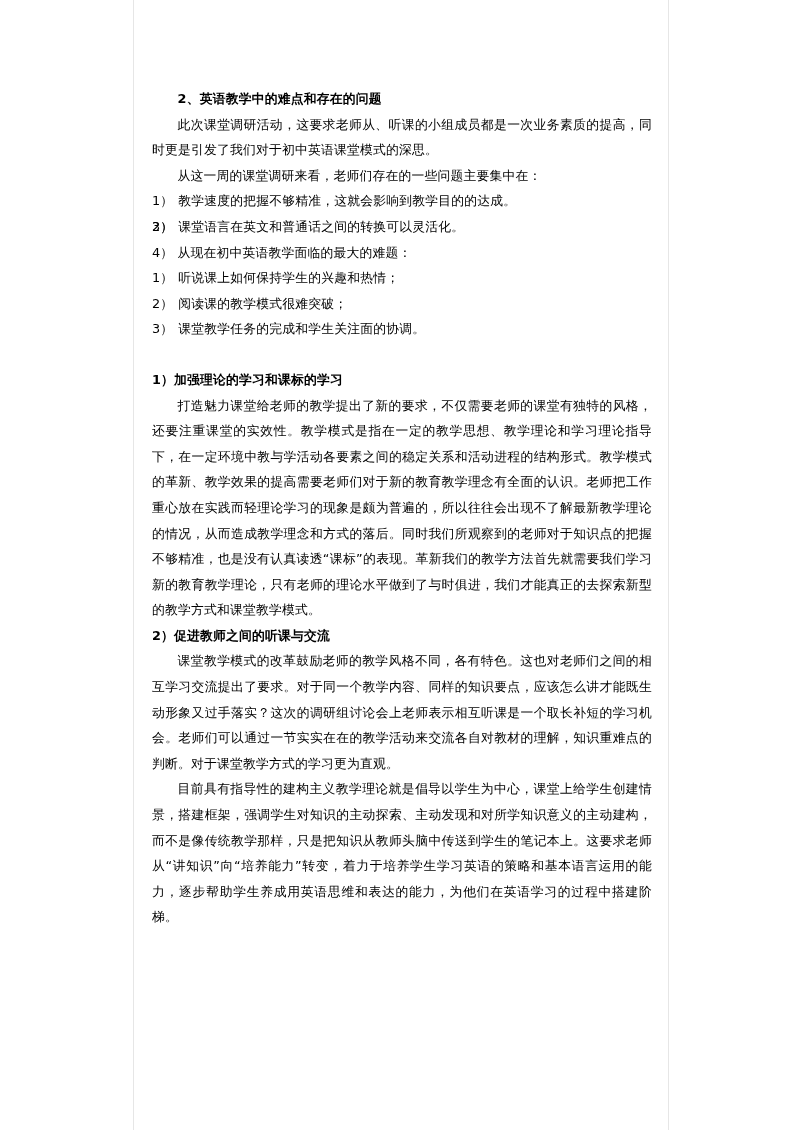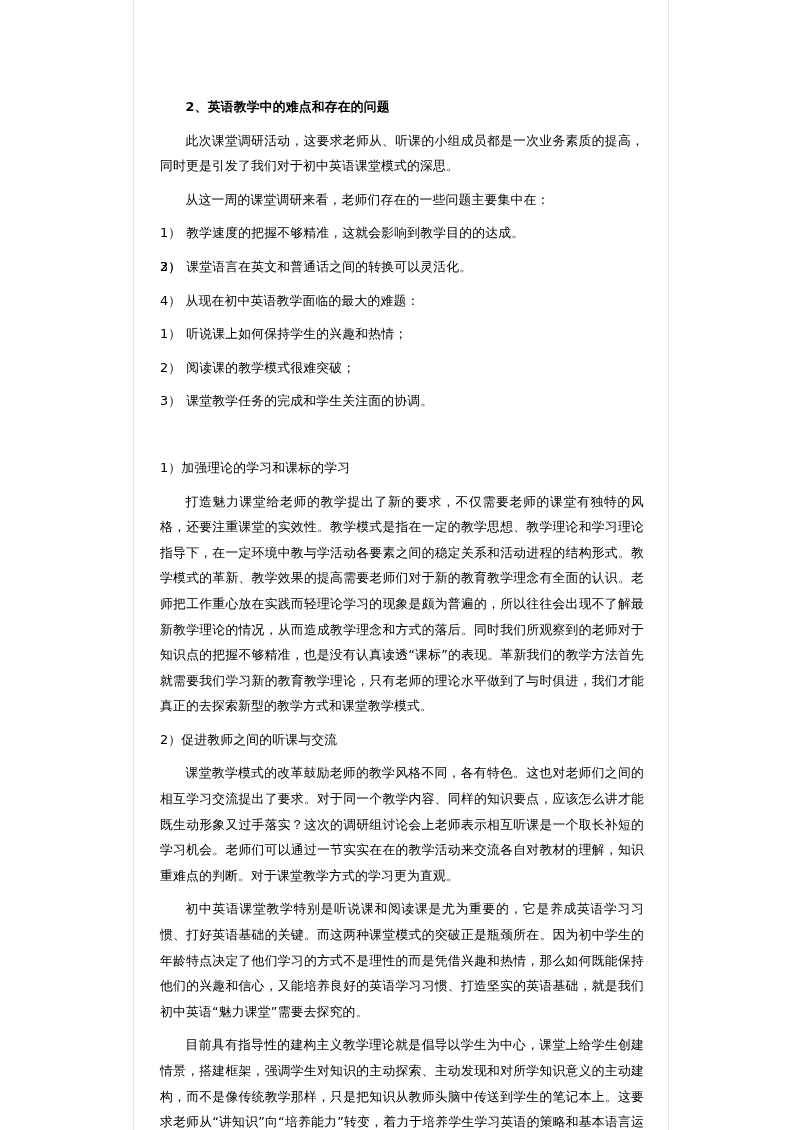--- a/index.html
+++ b/index.html
@@ -38,33 +38,33 @@
     height: 1130px;
     background: #e6e6e6;
   }
   .content {
     position: absolute;
     left: 152px;
     top: 86px;
     width: 500px;
   }
   p {
-    margin: 8px;
+    margin: 0;
     font-size: 12.8px;
     line-height: 25.6px;
     text-align: justify;
     text-justify: inter-ideograph;
     letter-spacing: 0.2px;
   }
   .heading {
     font-weight: bold;
     text-indent: 2em;
   }
   .heading-sub {
-    font-weight: normal;
+    font-weight: bold;
     text-indent: 0;
   }
   .indent2 {
     text-indent: 2em;
   }
   .list-item {
     text-indent: 0;
     padding-left: 2.05em;
     position: relative;
   }
@@ -121,17 +121,16 @@
     </p>
 
     <div class="spacer"></div>
 
     <p class="heading-sub">1）加强理论的学习和课标的学习</p>
     <p class="indent2">打造魅力课堂给老师的教学提出了新的要求，不仅需要老师的课堂有独特的风格，还要注重课堂的实效性。教学模式是指在一定的教学思想、教学理论和学习理论指导下，在一定环境中教与学活动各要素之间的稳定关系和活动进程的结构形式。教学模式的革新、教学效果的提高需要老师们对于新的教育教学理念有全面的认识。老师把工作重心放在实践而轻理论学习的现象是颇为普遍的，所以往往会出现不了解最新教学理论的情况，从而造成教学理念和方式的落后。同时我们所观察到的老师对于知识点的把握不够精准，也是没有认真读透“课标”的表现。革新我们的教学方法首先就需要我们学习新的教育教学理论，只有老师的理论水平做到了与时俱进，我们才能真正的去探索新型的教学方式和课堂教学模式。</p>
 
     <p class="heading-sub">2）促进教师之间的听课与交流</p>
     <p class="indent2">课堂教学模式的改革鼓励老师的教学风格不同，各有特色。这也对老师们之间的相互学习交流提出了要求。对于同一个教学内容、同样的知识要点，应该怎么讲才能既生动形象又过手落实？这次的调研组讨论会上老师表示相互听课是一个取长补短的学习机会。老师们可以通过一节实实在在的教学活动来交流各自对教材的理解，知识重难点的判断。对于课堂教学方式的学习更为直观。</p>
 
-    <p class="indent2">初中英语课堂教学特别是听说课和阅读课是尤为重要的，它是养成英语学习习惯、打好英语基础的关键。而这两种课堂模式的突破正是瓶颈所在。因为初中学生的年龄特点决定了他们学习的方式不是理性的而是凭借兴趣和热情，那么如何既能保持他们的兴趣和信心，又能培养良好的英语学习习惯、打造坚实的英语基础，就是我们初中英语“魅力课堂”需要去探究的。</p>
     <p class="indent2">目前具有指导性的建构主义教学理论就是倡导以学生为中心，课堂上给学生创建情景，搭建框架，强调学生对知识的主动探索、主动发现和对所学知识意义的主动建构，而不是像传统教学那样，只是把知识从教师头脑中传送到学生的笔记本上。这要求老师从“讲知识”向“培养能力”转变，着力于培养学生学习英语的策略和基本语言运用的能力，逐步帮助学生养成用英语思维和表达的能力，为他们在英语学习的过程中搭建阶梯。</p>
 
   </div>
 </div>
 
 </body></html>

